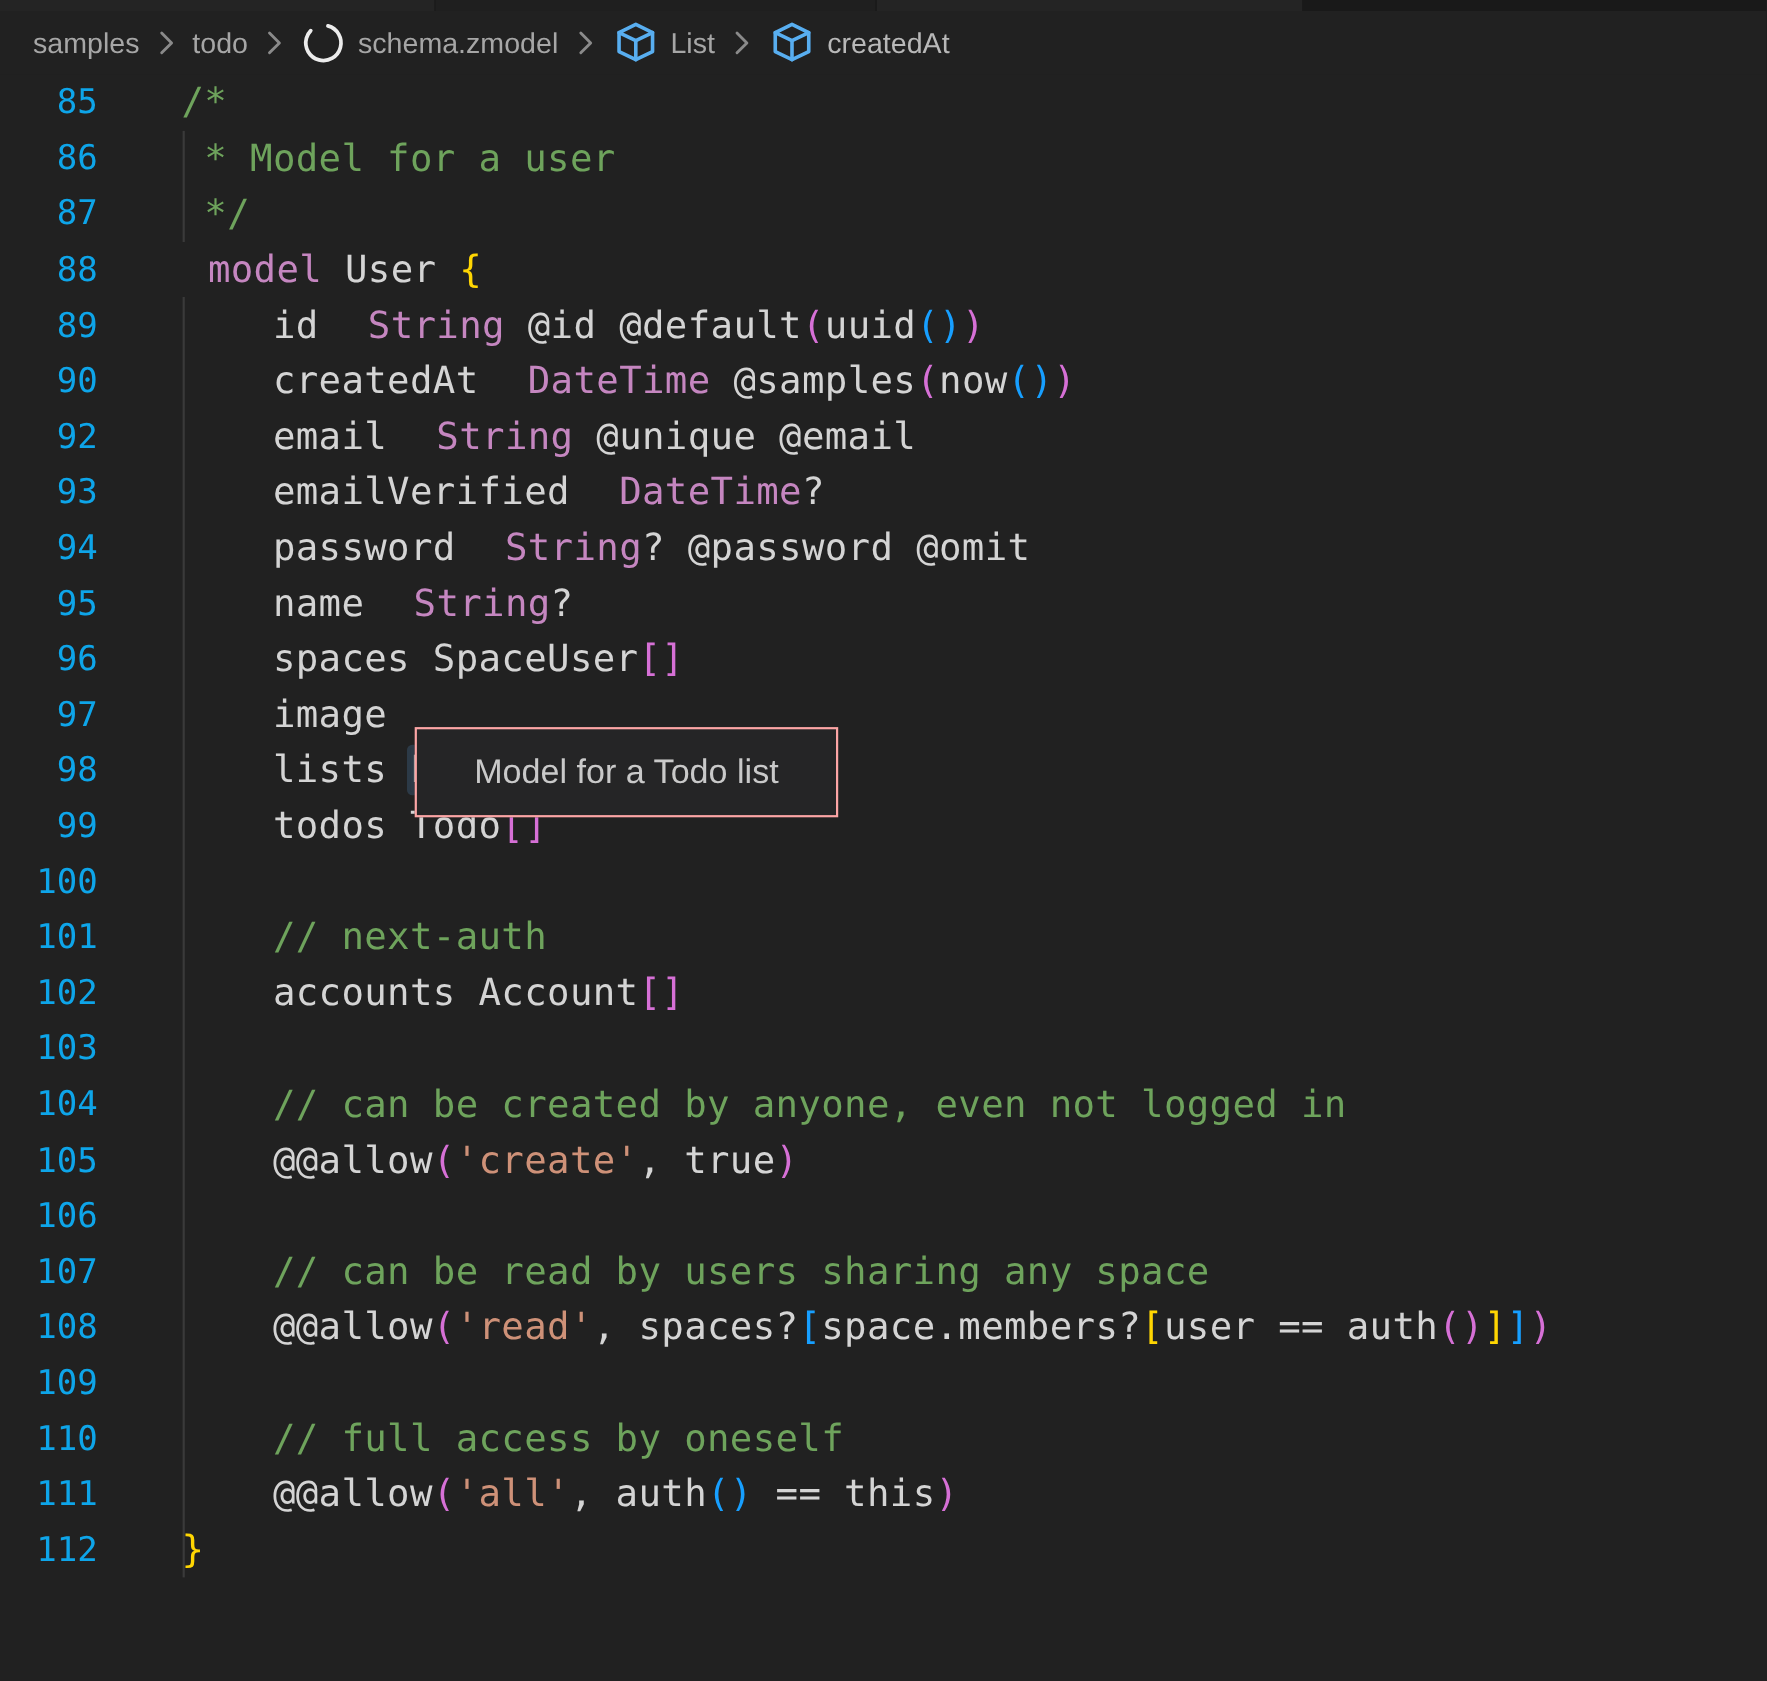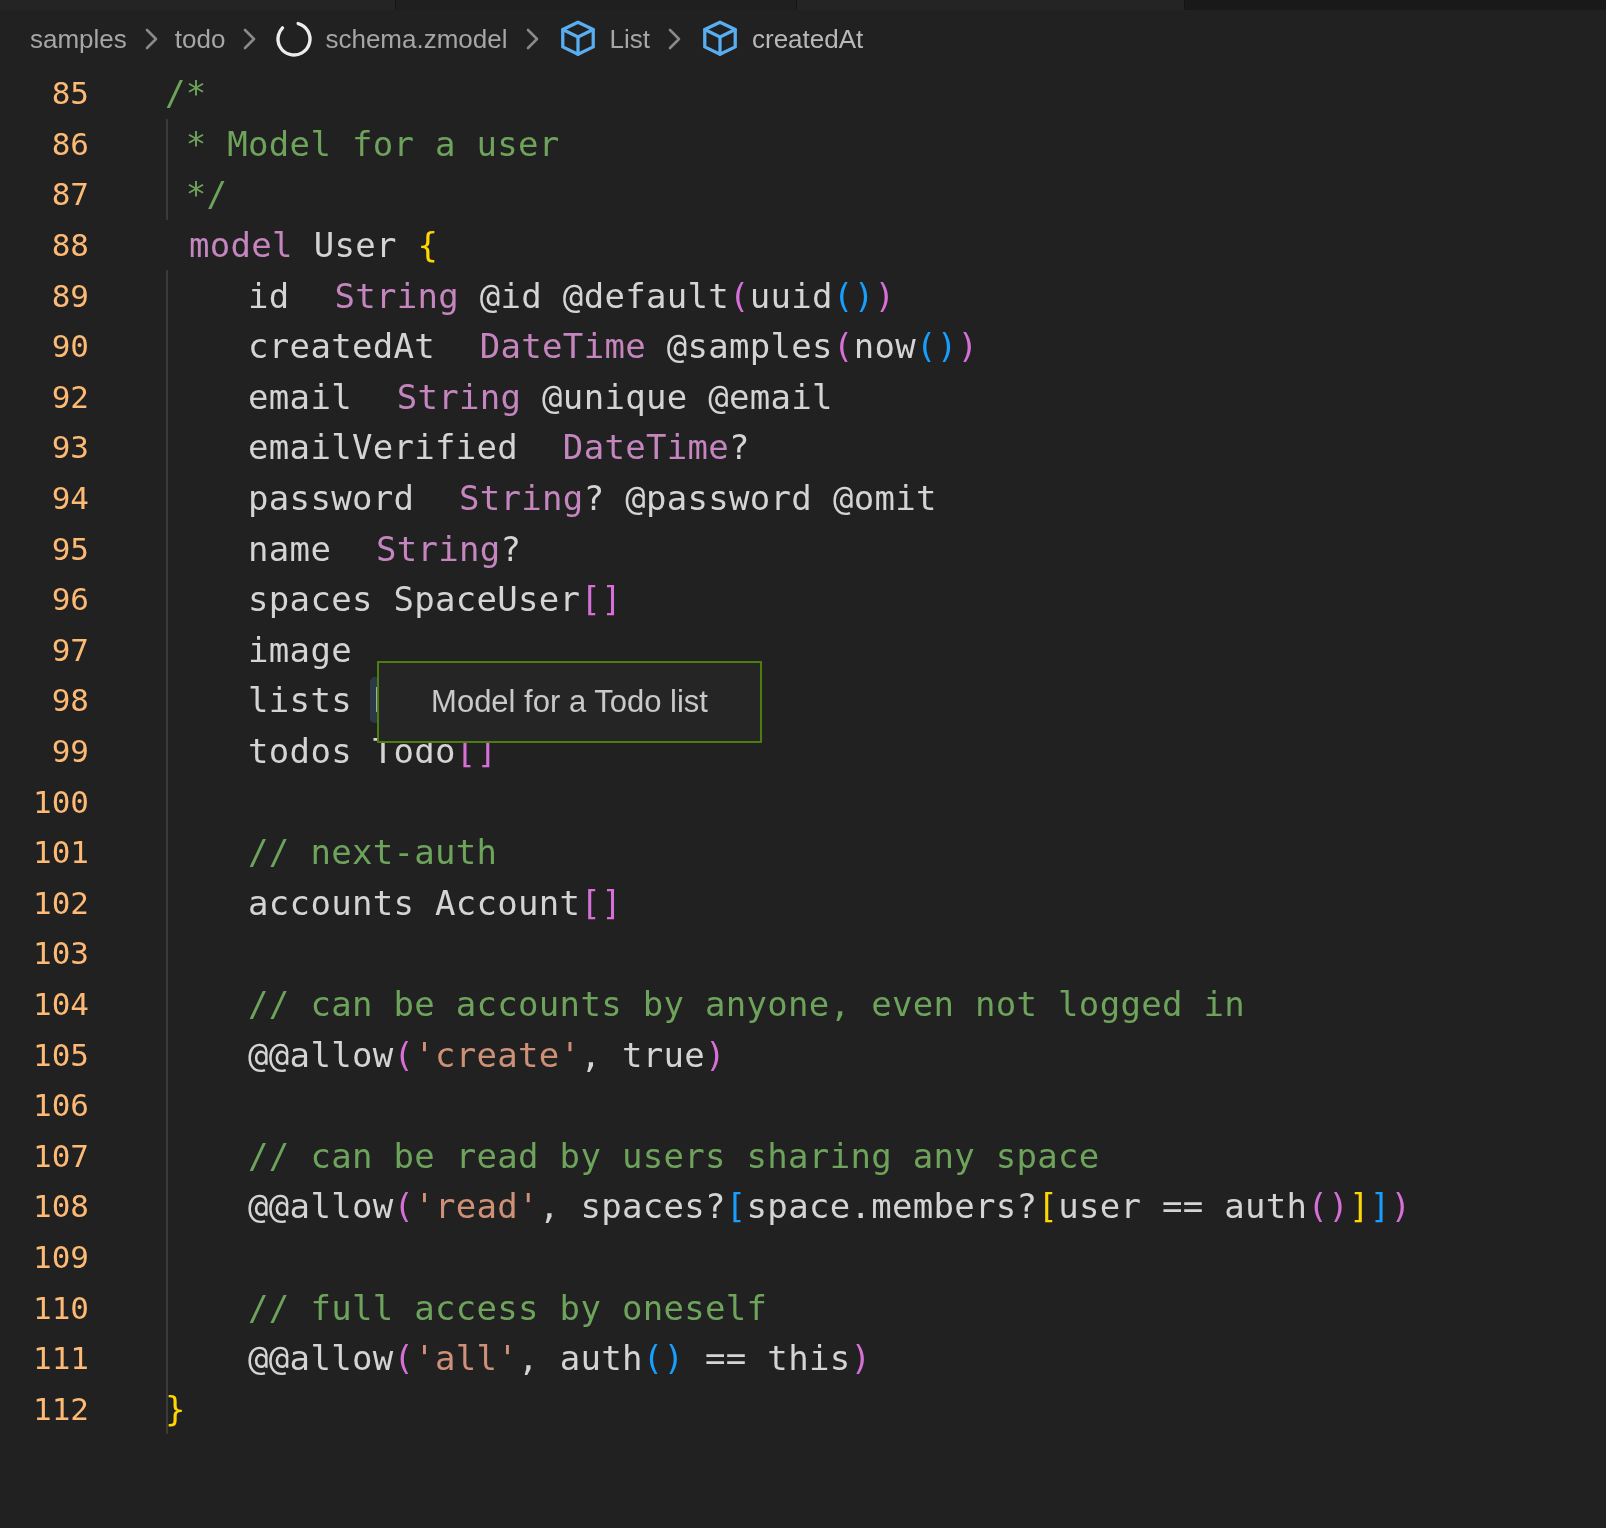--- a/index.html
+++ b/index.html
@@ -21,38 +21,38 @@
   .crumb { display:flex; align-items:center; cursor:pointer; }
   .crumb-label { white-space:nowrap; }
   .crumb-last .crumb-label { color:#b8b8b8; }
   .chev { margin:0 14px; display:flex; align-items:center; }
   .bc-icon { margin-right:10px; display:flex; align-items:center; }
 
   
   .editor { position:absolute; top:68px; left:0; width:1606px; height:1460px;
     font-family:"DejaVu Sans Mono", monospace; font-size:34px; letter-spacing:0.3px; }
   .code-line { display:flex; align-items:center; height:50.6px; position:relative; }
-  .gutter { flex:none; width:89px; text-align:right; color:#fdba74; font-size:31px;
+  .gutter { flex:none; width:89px; text-align:right; color:#0ea5e9; font-size:31px;
     letter-spacing:0; }
   .code-text { white-space:pre; margin-left:76px; color:#d4d4d4; }
   .tok-c { color:#6ea35c; }
   .tok-w { color:#d4d4d4; }
   .tok-t { color:#c586c0;margin-left:24px; }
   .tok-s { color:#ce9178; }
   .tok-y { color:#ffd602; }
   .tok-p { color:#d670d6; }
   .tok-b { color:#179fff; }
   .tok-hl { background:rgba(79,134,186,0.25); border-radius:2px;
     box-shadow:0 0 0 3px rgba(79,134,186,0.25); }
 
   .indent-guide { position:absolute; left:166px; width:2px; background:#3a3a3a; }
 
   
   .hover-tooltip { position:absolute; left:377px; top:661px; width:385px; height:82px;
-    background:#252526; border:2px solid #4d7c0f; z-index:5;
+    background:#252526; border:2px solid #fca5a5; z-index:5;
     display:flex; align-items:center; justify-content:center;
     font-size:31px; color:#c9c9c9; white-space:nowrap; }
 </style>
 </head>
 <body>
 
 <div class="tabstrip">
   <div class="seg seg1"></div>
   <div class="seg seg2"></div>
   <div class="seg seg3"></div>
@@ -188,21 +188,21 @@
     <div class="code-line">
       <span class="gutter">102</span>
       <span class="code-text"><span class="tok-w">    accounts Account</span><span class="tok-p">[]</span></span>
     </div>
     <div class="code-line">
       <span class="gutter">103</span>
       <span class="code-text"></span>
     </div>
     <div class="code-line">
       <span class="gutter">104</span>
-      <span class="code-text"><span class="tok-c">    // can be accounts by anyone, even not logged in</span></span>
+      <span class="code-text"><span class="tok-c">    // can be created by anyone, even not logged in</span></span>
     </div>
     <div class="code-line">
       <span class="gutter">105</span>
       <span class="code-text"><span class="tok-w">    @@allow</span><span class="tok-p">(</span><span class="tok-s">'create'</span><span class="tok-w">, true</span><span class="tok-p">)</span></span>
     </div>
     <div class="code-line">
       <span class="gutter">106</span>
       <span class="code-text"></span>
     </div>
     <div class="code-line">

